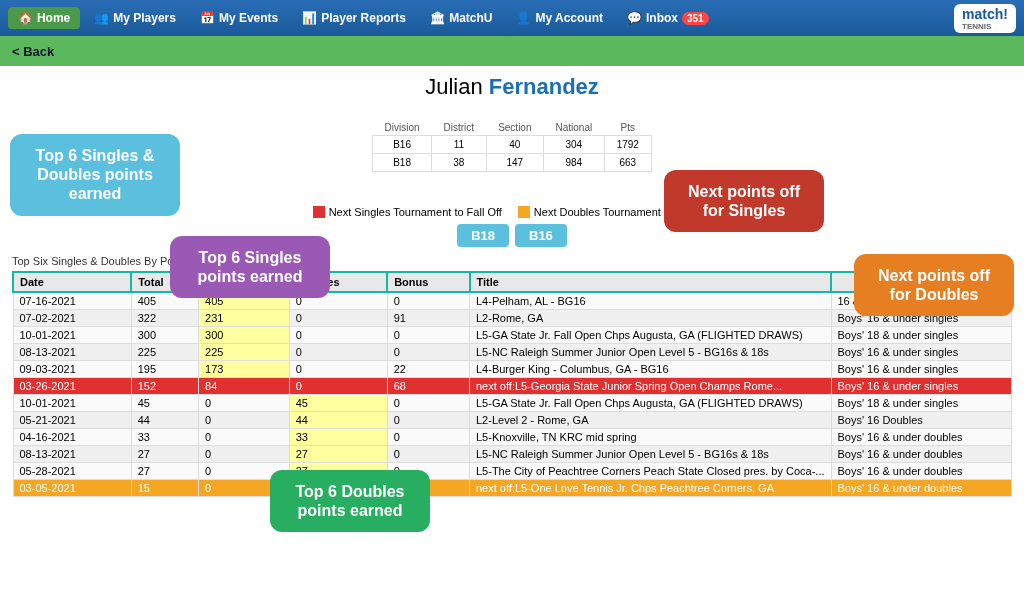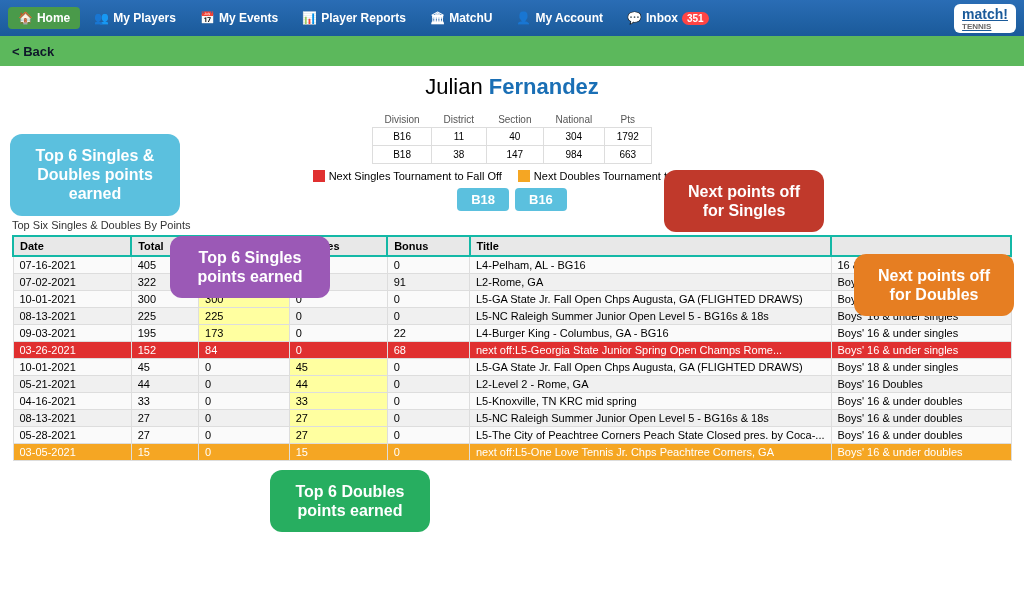--- a/index.html
+++ b/index.html
@@ -28,21 +28,20 @@
     }
     .nav-home { background: #4a9a4a; }
     .nav-logo {
       margin-left: auto;
       background: white;
       border-radius: 6px;
       padding: 2px 8px;
       color: #1a5a9a;
       font-weight: bold;
       font-size: 14px;
-      text-decoration: underline;
     }
     .inbox-badge {
       background: #ff4444;
       color: white;
       border-radius: 10px;
       padding: 1px 5px;
       font-size: 10px;
     }
 
     
@@ -71,21 +70,21 @@
       position: relative;
       height: 544px;
       overflow: hidden;
     }
 
     
     .player-header {
       text-align: center;
       font-size: 22px;
       font-weight: normal;
-      margin-bottom: 12px;
+      margin-bottom: 20px;
     }
     .player-header .last-name { color: #1a6fb5; font-weight: bold; }
 
     
     .stats-section {
       display: flex;
       justify-content: center;
       margin-bottom: 6px;
     }
     .stats-table {
@@ -105,21 +104,21 @@
     }
 
     
     .legend {
       display: flex;
       justify-content: center;
       gap: 16px;
       margin-bottom: 6px;
       font-size: 11px;
     }
-    .legend-item { display: flex; align-items: flex-start; gap: 4px; }
+    .legend-item { display: flex; align-items: flex-start; gap: 4px; margin-top: 28px; }
     .legend-box { width: 12px; height: 12px; }
     .legend-red { background: #e03030; }
     .legend-orange { background: #f5a623; }
 
     
     .division-btns {
       display: flex;
       justify-content: center;
       gap: 6px;
       margin-bottom: 8px;

